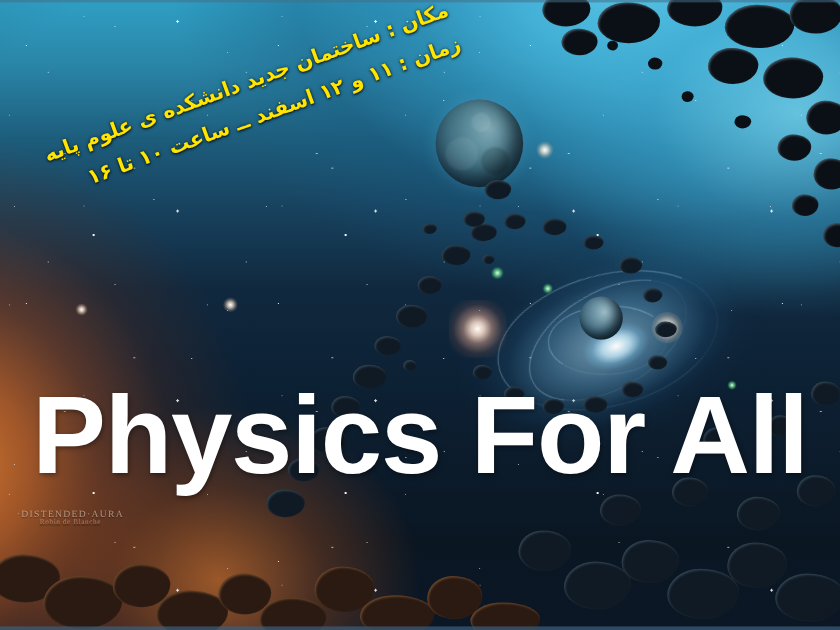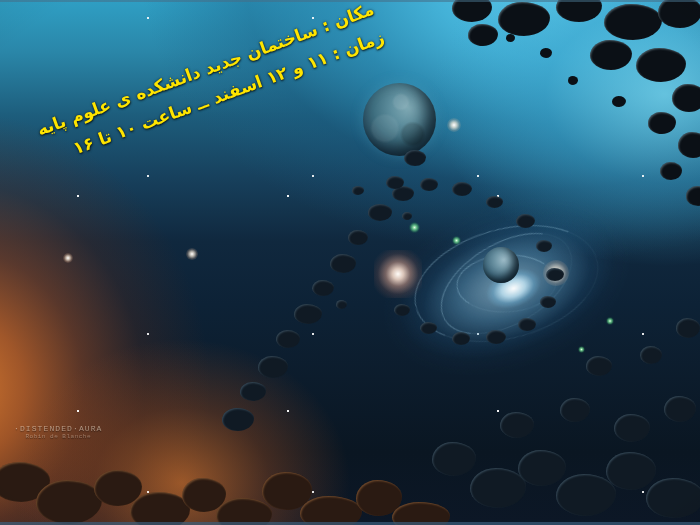--- a/index.html
+++ b/index.html
@@ -234,21 +234,21 @@
     line-height: 0.98;
     letter-spacing: -1px;
     text-shadow: 1px 2px 4px rgba(0,0,0,0.42);
   }
 
   #watermark {
     position: absolute;
     left: 14px;
     top: 424px;
     color: rgba(252,230,208,0.55);
-    font-family: Liberation Mono, monospace;
+    font-family: Liberation Serif, serif;
     letter-spacing: 1.1px;
     text-shadow: 0 1px 1px rgba(0,0,0,0.45);
   }
   #watermark .wm-main { font-size: 8px; display:block; }
   #watermark .wm-sub  { font-size: 6px; display:block; text-align:center;
                         color: rgba(250,220,195,0.42); letter-spacing:0.5px; }
 </style>
 </head>
 <body>
 
@@ -364,19 +364,20 @@
 
   <div class="bg-layer vignette"></div>
   <div class="edge-top"></div>
   <div class="edge-bottom"></div>
 
   <div id="persian-block">
     <span class="pline">مکان : ساختمان جدید دانشکده ی  علوم پایه</span>
     <span class="pline">زمان : ۱۱ و ۱۲ اسفند ــ ساعت ۱۰ تا ۱۶</span>
   </div>
 
+  <div id="title">Physics For All</div>
 
   <div id="watermark">
     <span class="wm-main">·DISTENDED·AURA</span>
     <span class="wm-sub">Robin de Blanche</span>
   </div>
 
 </div>
 
 </body></html>

